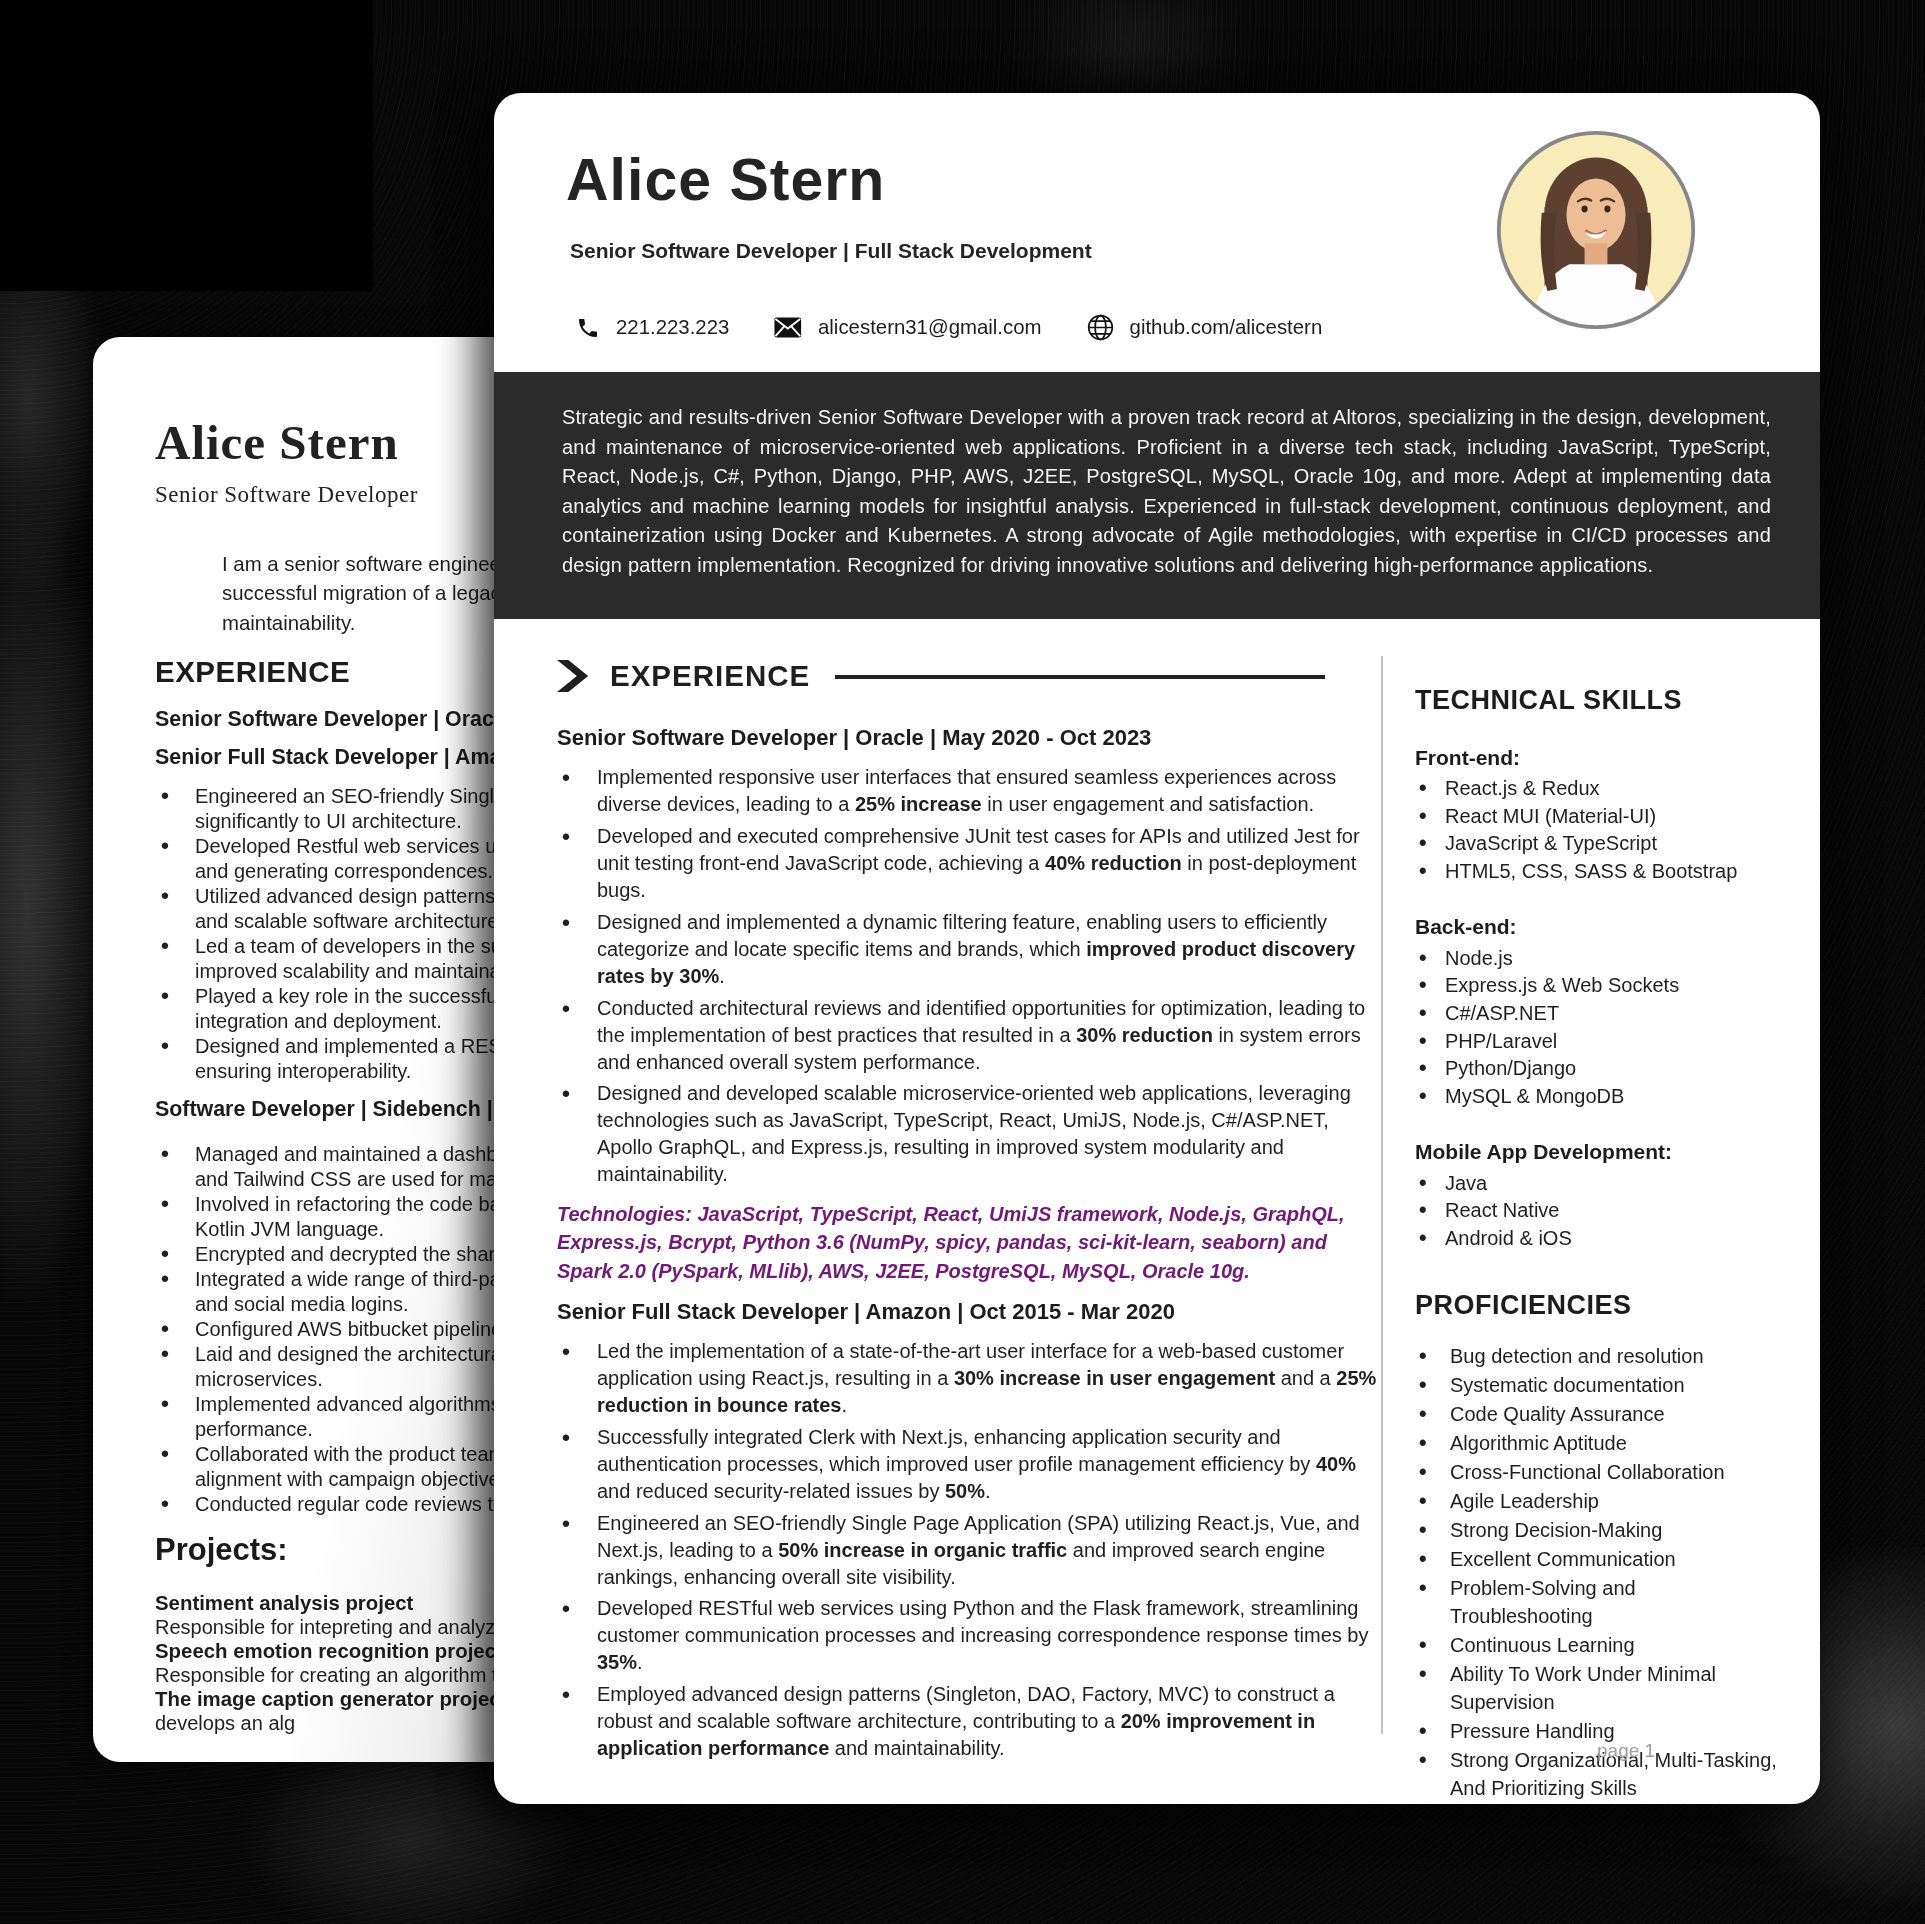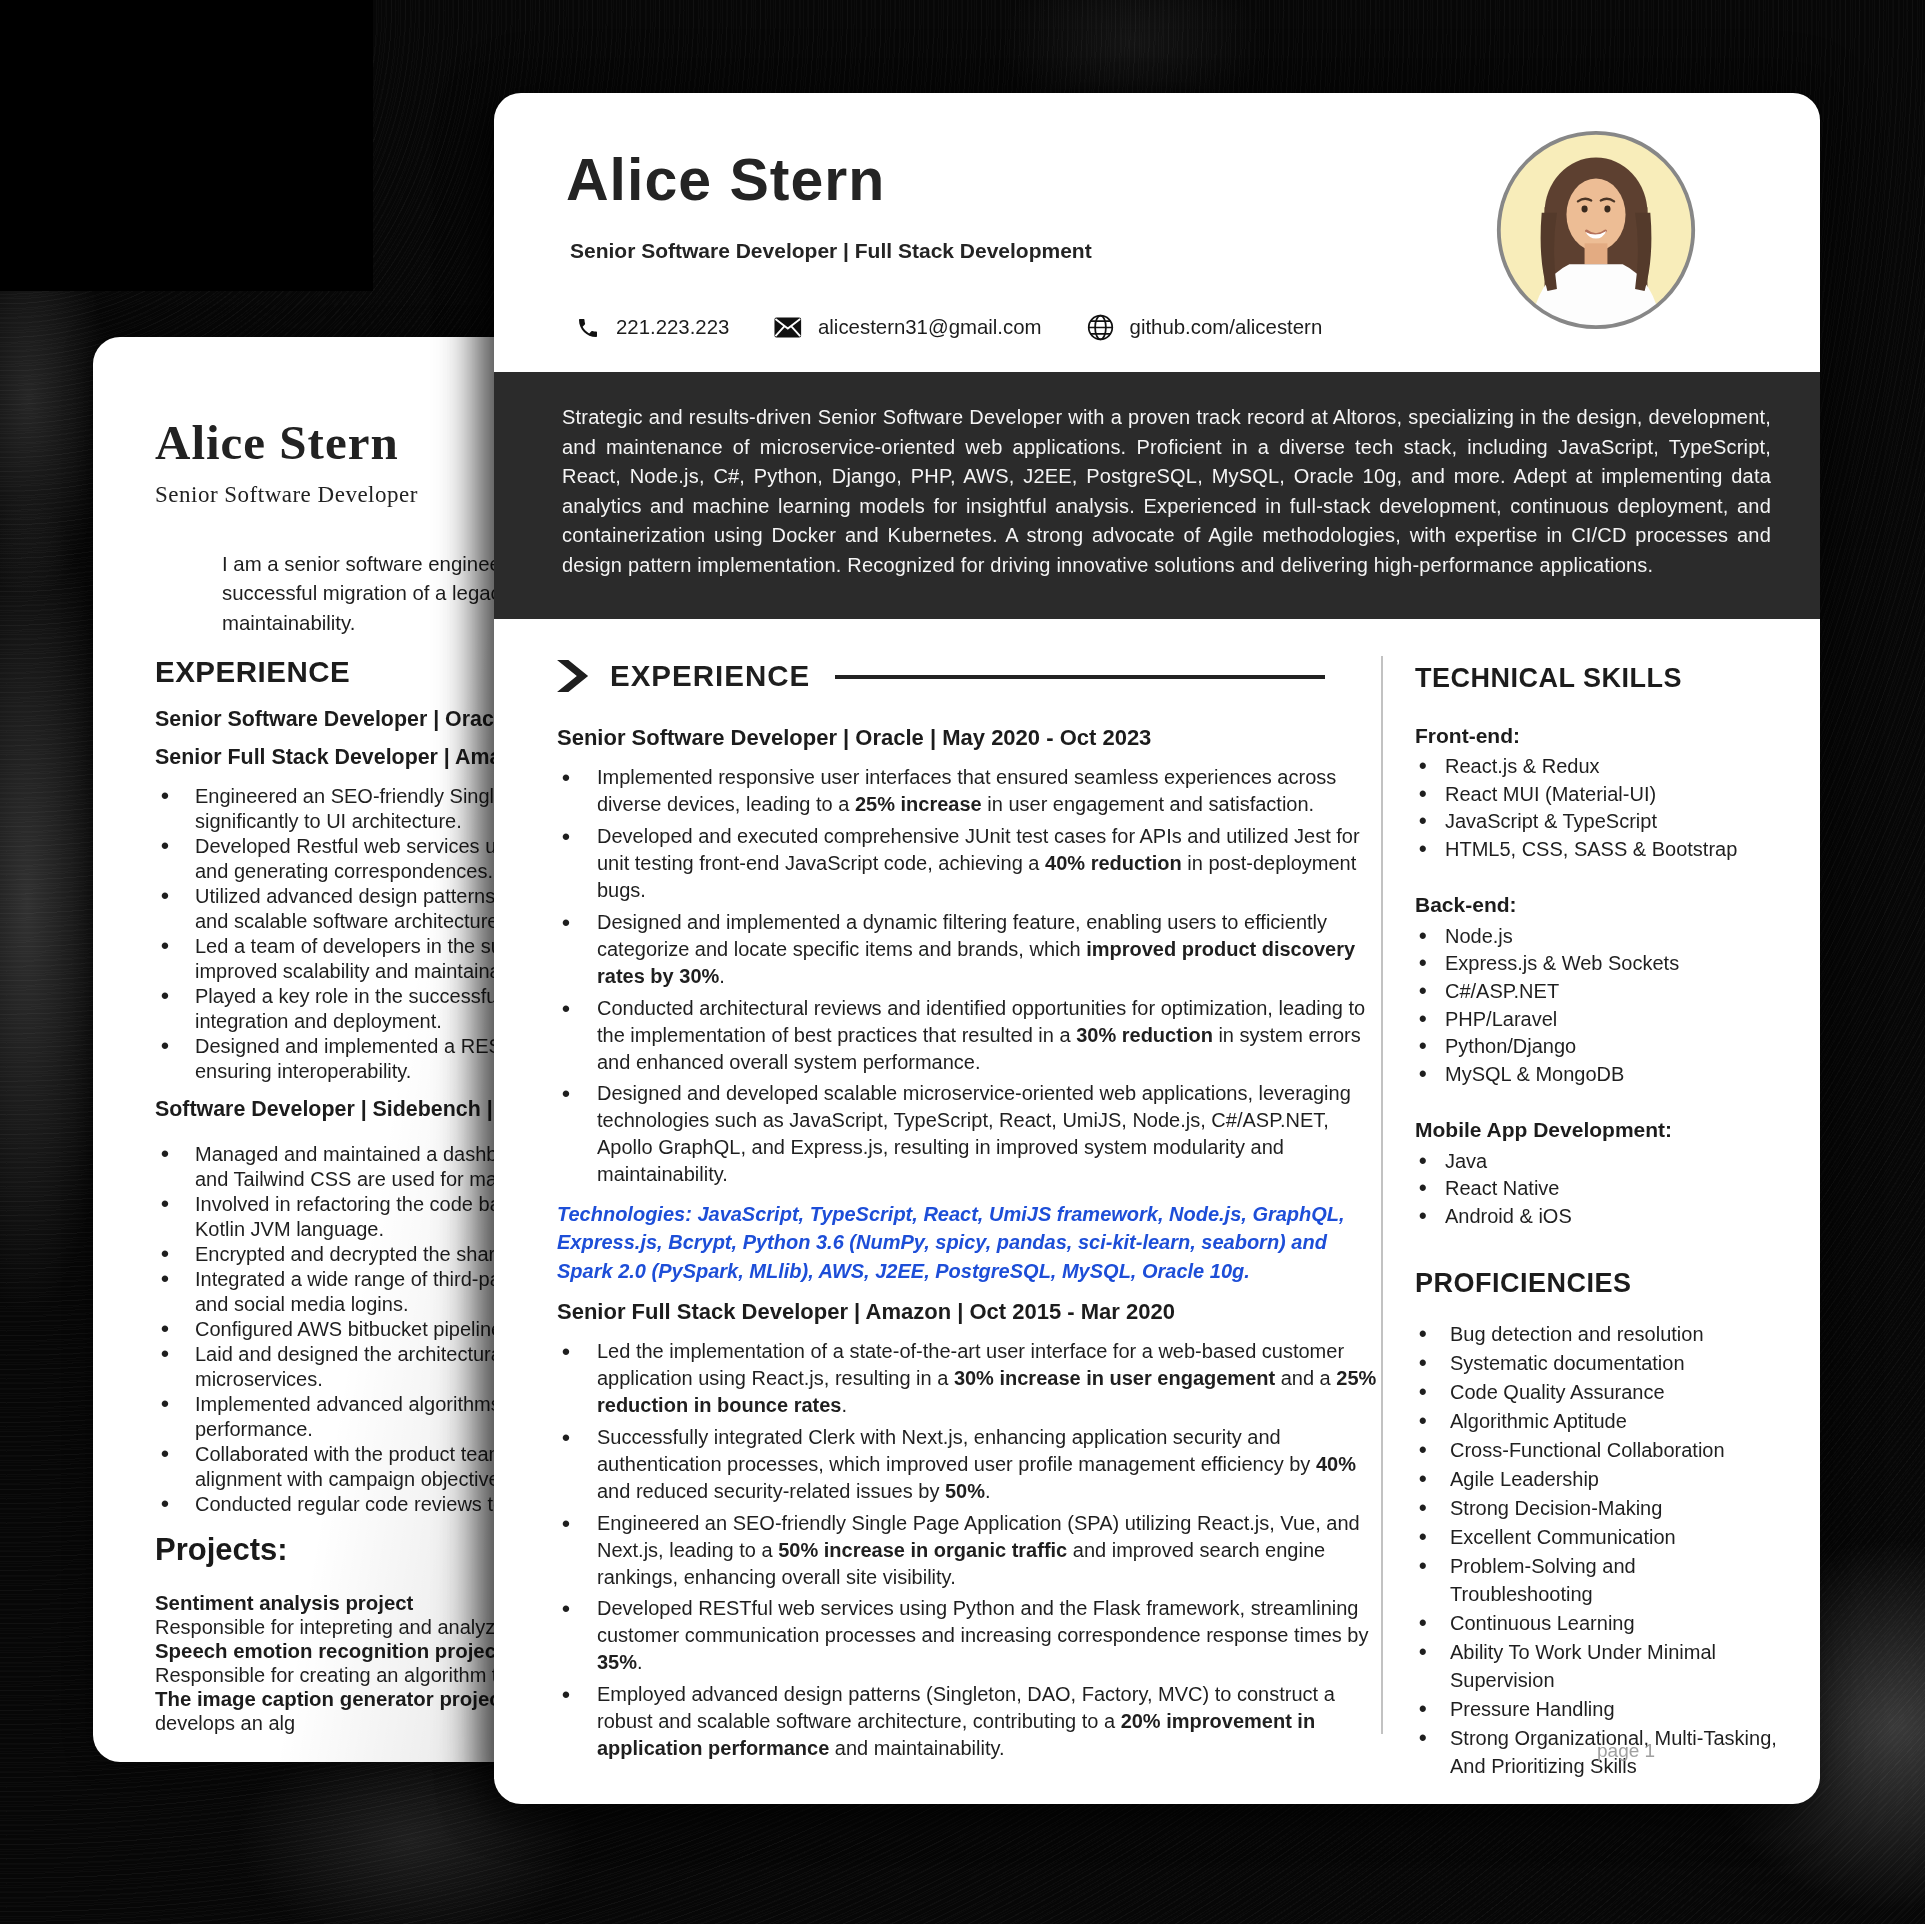--- a/index.html
+++ b/index.html
@@ -59,24 +59,24 @@
   .main-col{width:887px;box-sizing:border-box;padding-left:63px;}
   .exp-header{display:flex;align-items:center;margin-top:40px;}
   .exp-header h2{margin:0 0 0 19px;font-size:29.5px;font-weight:700;color:#1f1f1f;letter-spacing:1px;}
   .exp-rule{flex:1;height:4.8px;background:#222;margin:1.9px 56px 0 25px;}
   .job-title{margin:32px 0 0 0;font-size:22px;font-weight:700;color:#1c1c1c;}
   .job-title.second{margin-top:13.3px;}
   .bullets{list-style:none;margin:13.3px 0 0 0;padding:0;}
   .bullets li{position:relative;padding-left:40px;font-size:20px;color:#1f1f1f;line-height:27px;margin-bottom:4.8px;}
   .bullets li::before{content:"\2022";position:absolute;left:4.8px;top:0;font-size:24px;}
   .b{font-weight:700;}
-  .tech{margin:11.4px 0 0 0;font-size:20px;font-weight:700;font-style:italic;color:#1d4ed8;line-height:28.5px;}
+  .tech{margin:11.4px 0 0 0;font-size:20px;font-weight:700;font-style:italic;color:#701a75;line-height:28.5px;}
 
   .sidebar{flex:1;box-sizing:border-box;padding:0 38px 0 34px;}
-  .side-h2{margin:44px 0 0 0;font-size:27px;font-weight:700;color:#1c1c1c;letter-spacing:0.5px;}
+  .side-h2{margin:66px 0 0 0;font-size:27px;font-weight:700;color:#1c1c1c;letter-spacing:0.5px;}
   .side-h2.prof{margin-top:38px;font-size:27px;}
   .skill-label{font-size:21px;font-weight:700;color:#1c1c1c;margin-top:29.5px;}
   .side-list{list-style:none;margin:5.7px 0 0 0;padding:0;}
   .side-list li{position:relative;padding-left:30px;font-size:20px;color:#1f1f1f;line-height:27.6px;}
   .side-list.prof-list{margin-top:21px;}
   .side-list.prof-list li{padding-left:35px;line-height:28px;margin-bottom:1px;}
   .side-list li::before{content:"\2022";position:absolute;left:3.8px;top:0;font-size:23px;}
   .divider{position:absolute;left:887px;top:563px;width:1.9px;height:1078px;background:#c2c2c2;}
   .page-num{position:absolute;left:1103px;top:1647px;font-size:19px;color:#a0a0a0;}
   .line{white-space:nowrap;}

